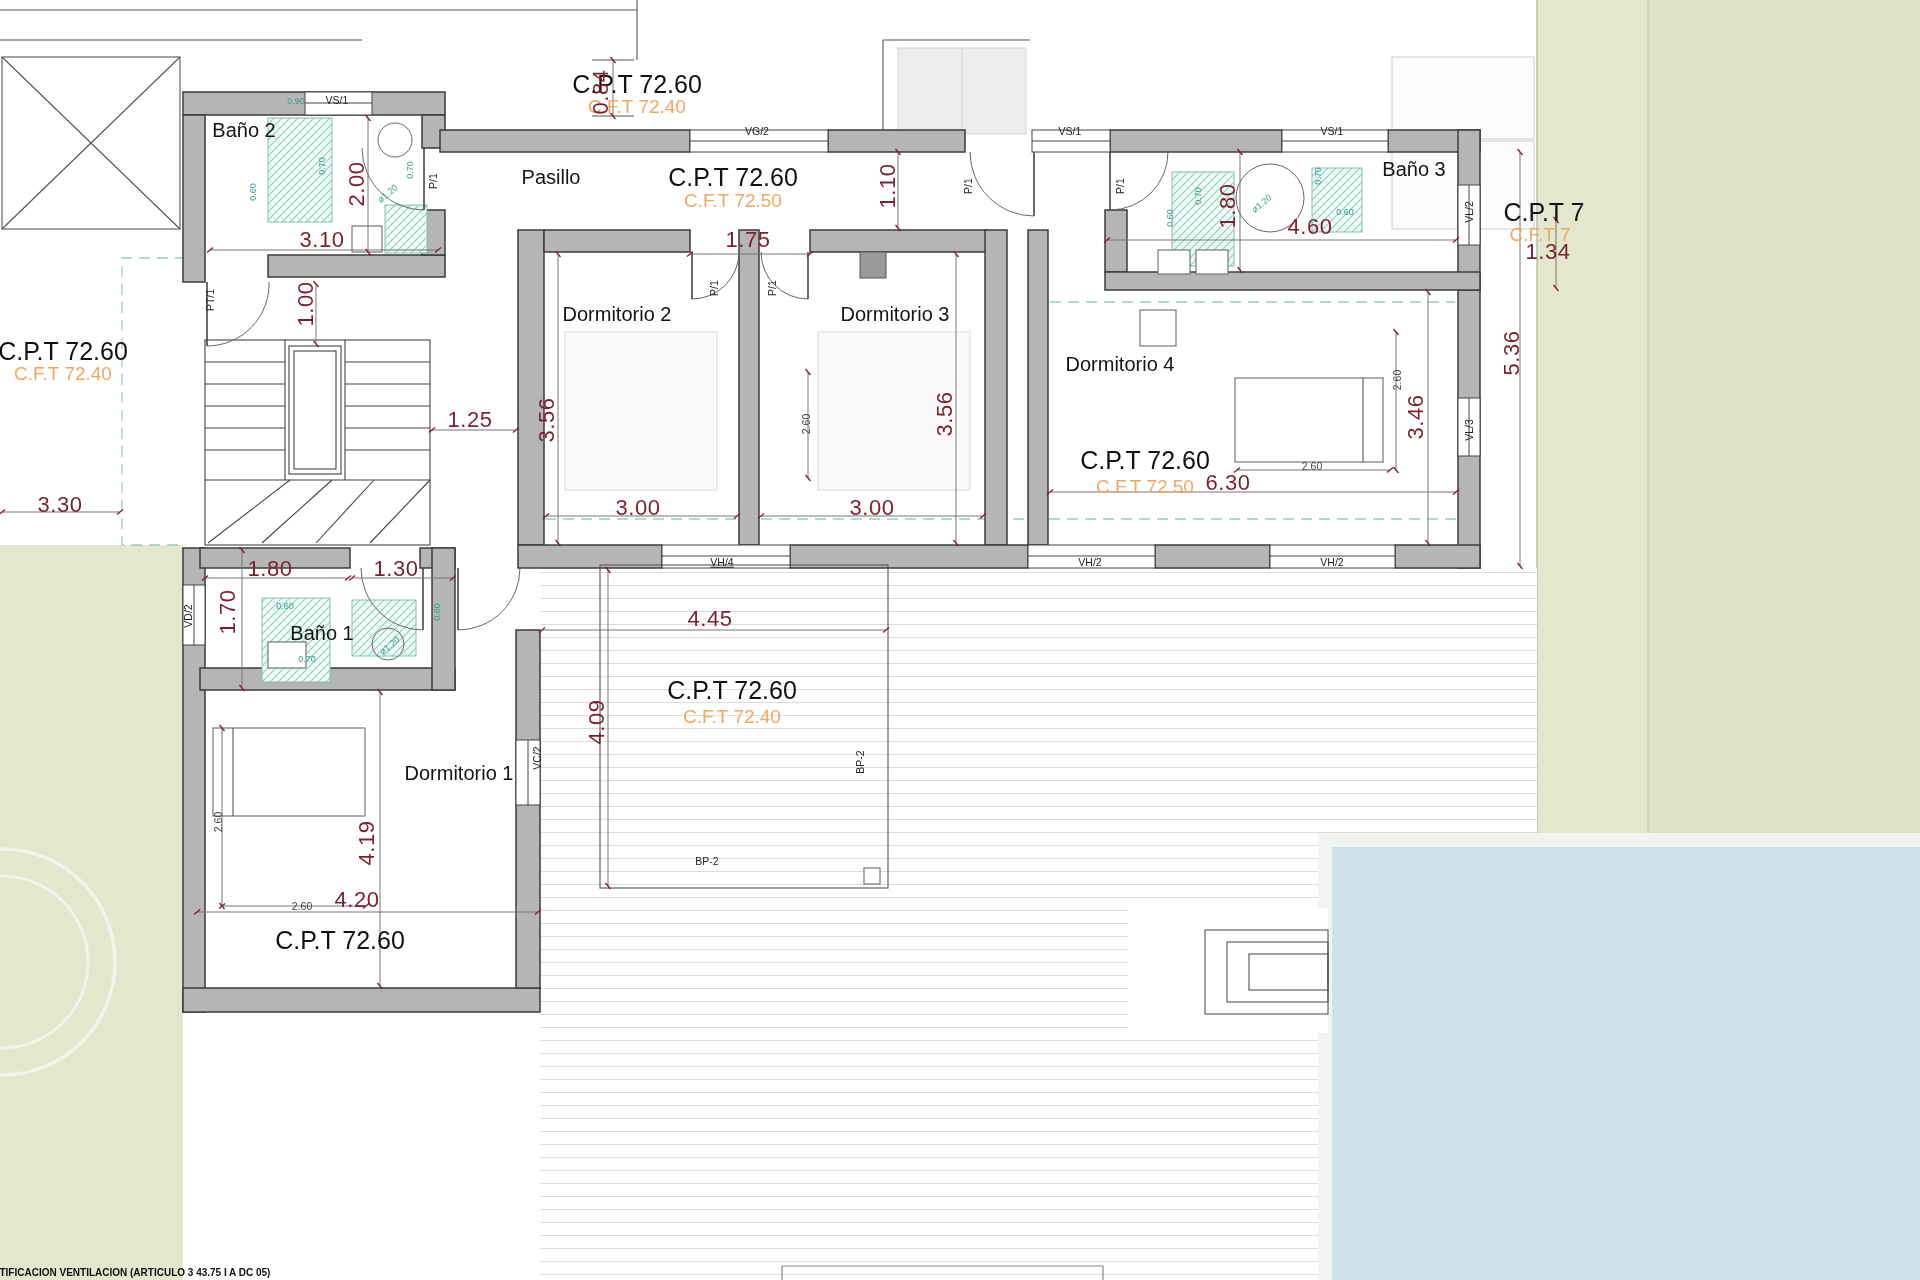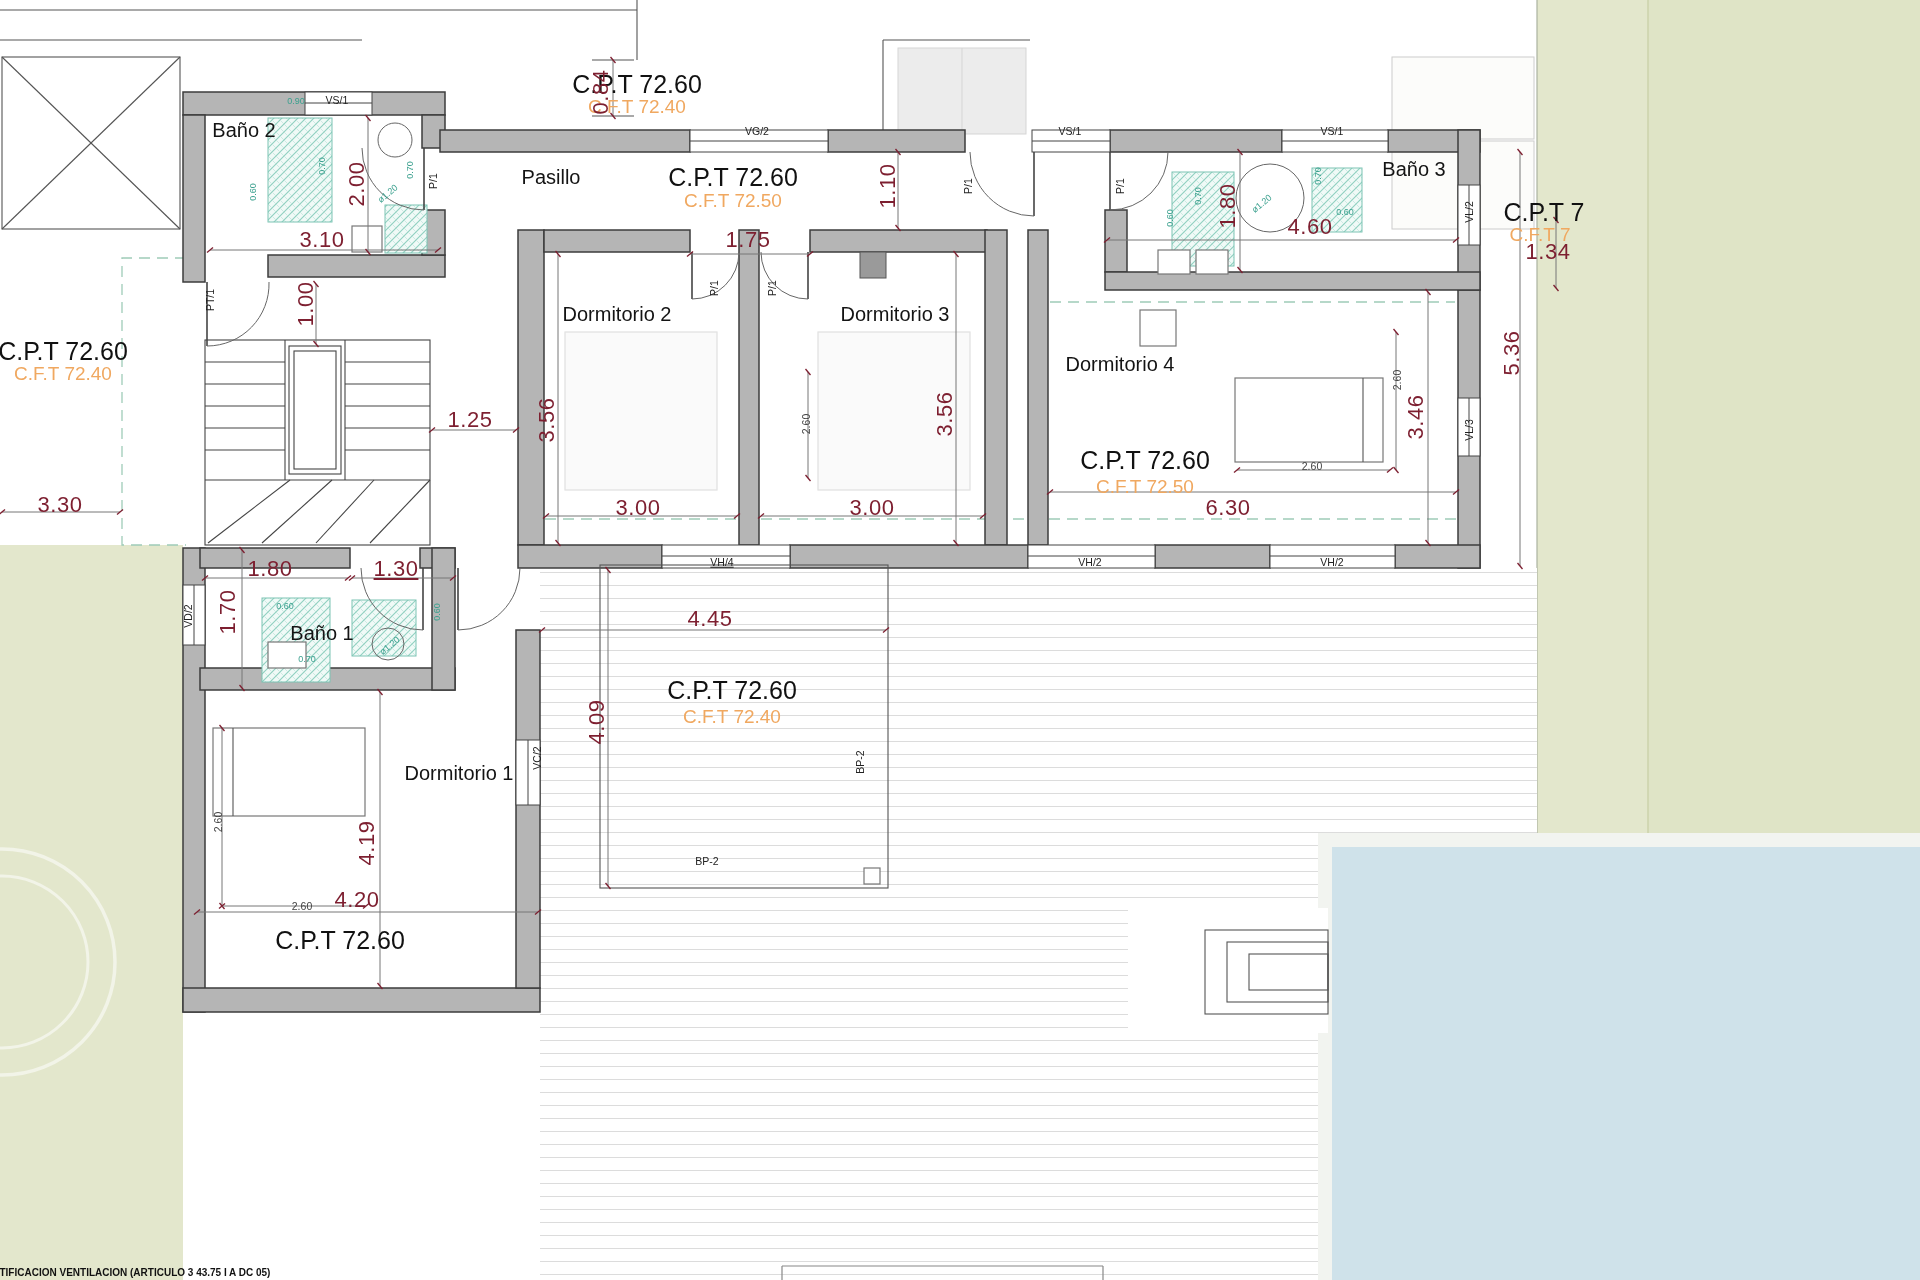--- a/index.html
+++ b/index.html
@@ -305,26 +305,26 @@
       <span class="lbl dim" style="left: 888px; top: 186px; transform: translate(-50%, -50%) rotate(-90deg);">1.10</span>
       <span class="lbl dim" style="left: 748px; top: 240px; transform: translate(-50%, -50%);">1.75</span>
       <span class="lbl dim" style="left: 1228px; top: 206px; transform: translate(-50%, -50%) rotate(-90deg);">1.80</span>
       <span class="lbl dim" style="left: 1288px; top: 227px; transform: translate(-50%, -50%); margin-left: 22px;">4.60</span>
       <span class="lbl dim" style="left: 306px; top: 304px; transform: translate(-50%, -50%) rotate(-90deg);">1.00</span>
       <span class="lbl dim" style="left: 470px; top: 420px; transform: translate(-50%, -50%);">1.25</span>
       <span class="lbl dim" style="left: 547px; top: 420px; transform: translate(-50%, -50%) rotate(-90deg);">3.56</span>
       <span class="lbl dim" style="left: 945px; top: 414px; transform: translate(-50%, -50%) rotate(-90deg);">3.56</span>
       <span class="lbl dim" style="left: 638px; top: 508px; transform: translate(-50%, -50%);">3.00</span>
       <span class="lbl dim" style="left: 872px; top: 508px; transform: translate(-50%, -50%);">3.00</span>
-      <span class="lbl dim" style="left: 1228px; top: 483px; transform: translate(-50%, -50%); margin-top: 25px;">6.30</span>
+      <span class="lbl dim" style="left: 1228px; top: 483px; transform: translate(-50%, -50%);">6.30</span>
       <span class="lbl dim" style="left: 1416px; top: 417px; transform: translate(-50%, -50%) rotate(-90deg);">3.46</span>
       <span class="lbl dim" style="left: 1512px; top: 353px; transform: translate(-50%, -50%) rotate(-90deg);">5.36</span>
       <span class="lbl dim" style="left: 60px; top: 505px; transform: translate(-50%, -50%);">3.30</span>
       <span class="lbl dim" style="left: 270px; top: 569px; transform: translate(-50%, -50%);">1.80</span>
-      <span class="lbl dim" style="left: 396px; top: 569px; transform: translate(-50%, -50%); text-decoration: underline;">1.30</span>
+      <span class="lbl dim" style="left: 396px; top: 569px; transform: translate(-50%, -50%);">1.30</span>
       <span class="lbl dim" style="left: 228px; top: 612px; transform: translate(-50%, -50%) rotate(-90deg);">1.70</span>
       <span class="lbl dim" style="left: 710px; top: 619px; transform: translate(-50%, -50%);">4.45</span>
       <span class="lbl dim" style="left: 597px; top: 722px; transform: translate(-50%, -50%) rotate(-90deg);">4.09</span>
       <span class="lbl dim" style="left: 367px; top: 843px; transform: translate(-50%, -50%) rotate(-90deg);">4.19</span>
       <span class="lbl dim" style="left: 357px; top: 900px; transform: translate(-50%, -50%);">4.20</span>
       <span class="lbl dim" style="left: 1548px; top: 252px; transform: translate(-50%, -50%);">1.34</span>
       <span class="lbl tag" style="left: 337px; top: 100px; transform: translate(-50%, -50%);">VS/1</span>
       <span class="lbl tag" style="left: 757px; top: 131px; transform: translate(-50%, -50%);">VG/2</span>
       <span class="lbl tag" style="left: 1070px; top: 131px; transform: translate(-50%, -50%);">VS/1</span>
       <span class="lbl tag" style="left: 1332px; top: 131px; transform: translate(-50%, -50%);">VS/1</span>

